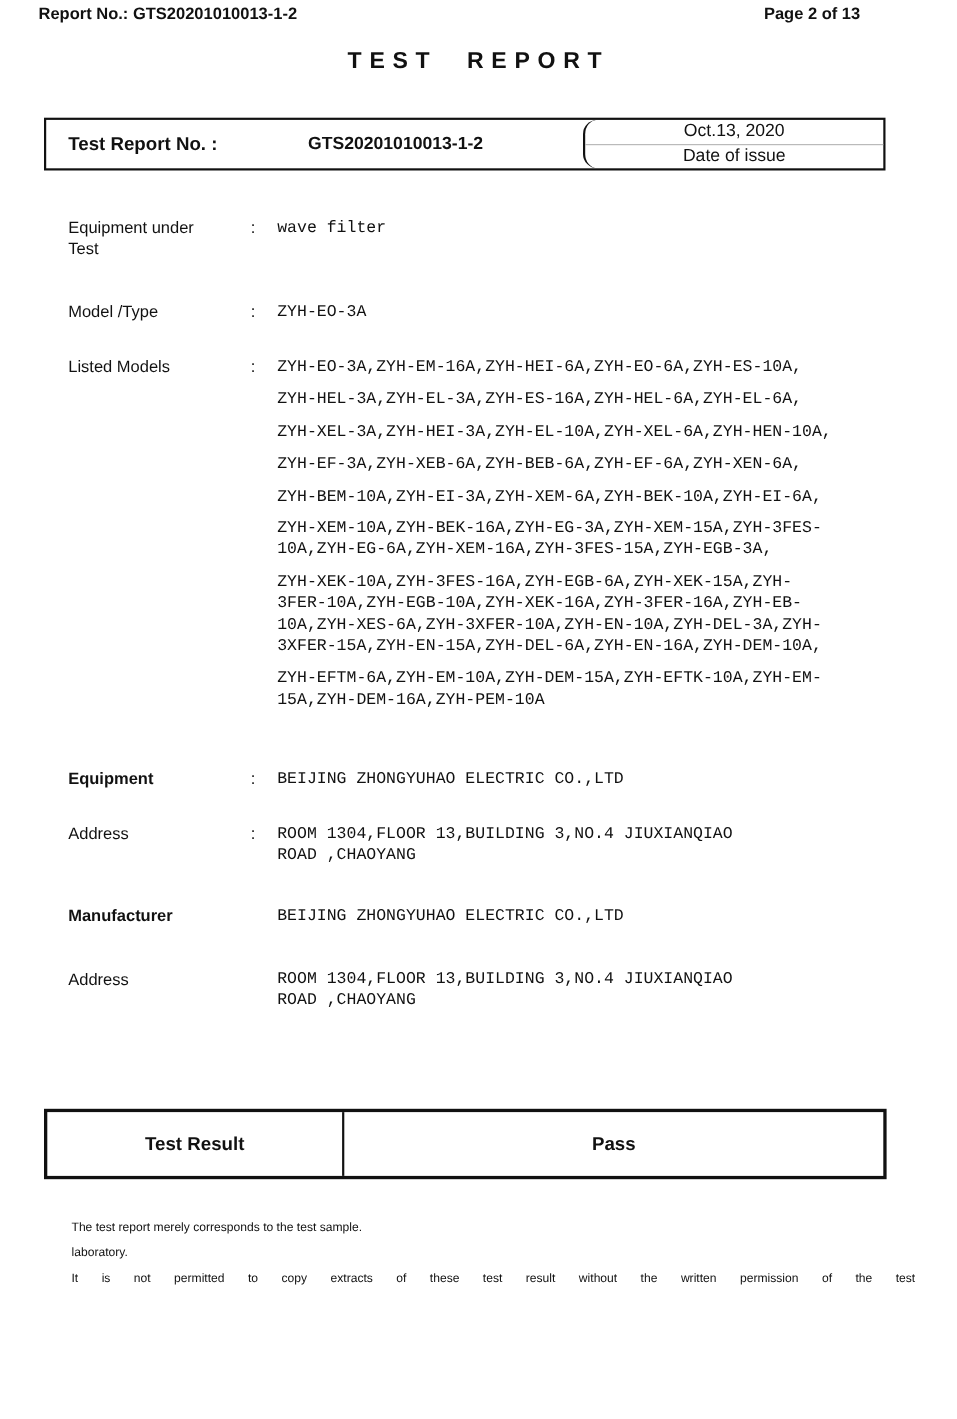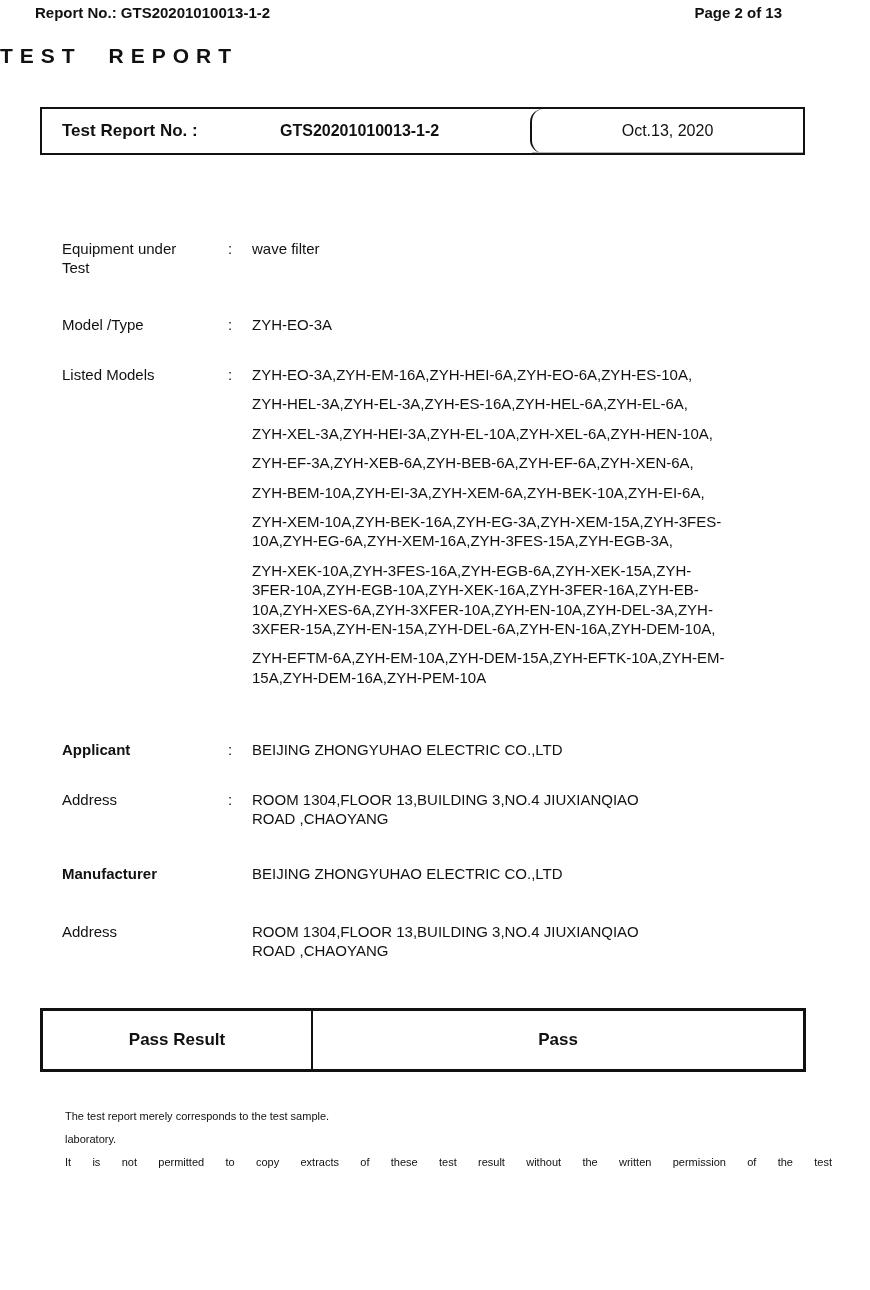--- a/index.html
+++ b/index.html
@@ -25,21 +25,21 @@
     font-weight: bold;
     font-size: 15px;
   }
 
   
   .doc-title {
     position: absolute;
     left: 0;
     right: 0;
     top: 44px;
-    text-align: left;
+    text-align: center;
     font-size: 21px;
     font-weight: bold;
     letter-spacing: 7px;
     word-spacing: 14px;
     white-space: nowrap;
   }
 
   
   .rpt-table {
     position: absolute;
@@ -74,25 +74,24 @@
   .rpt-date-caption { flex: 1; display: flex; align-items: center; justify-content: center; }
 
   
   .field {
     position: absolute;
     left: 62px;
     right: 36px;
     display: flex;
     font-size: 15px;
     line-height: 19.4px;
-    margin-top: 41px;
   }
   .f-label { width: 166px; white-space: pre-line; flex-shrink: 0; }
   .f-colon { width: 24px; flex-shrink: 0; }
-  .f-value { flex: 1; white-space: pre-line; }
+  .f-value { flex: 1; white-space: pre-line; font-family: Liberation Mono, monospace; }
   .bold { font-weight: bold; }
 
   .field-equipment    { top: 198px; }
   .field-model        { top: 274px; }
   .field-listed       { top: 324px; }
   .field-applicant    { top: 699px; }
   .field-addr1        { top: 749px; }
   .field-manufacturer { top: 823px; }
   .field-addr2        { top: 881px; }
 
@@ -143,20 +142,21 @@
 
   <div class="doc-title">TEST REPORT</div>
 
   <div class="rpt-table">
     <div class="rpt-left">
       <span class="rpt-label">Test Report No. :</span>
       <span class="rpt-number">GTS20201010013-1-2</span>
     </div>
     <div class="rpt-right">
       <div class="rpt-date">Oct.13, 2020</div>
+      <div class="rpt-date-caption">Date of issue</div>
     </div>
   </div>
 
   <div class="field field-equipment">
     <div class="f-label">Equipment under
 Test</div>
     <div class="f-colon">:</div>
     <div class="f-value">wave filter</div>
   </div>
 
@@ -171,21 +171,21 @@
     <div class="f-colon">:</div>
     <div class="f-value"><p class="model-para">ZYH-EO-3A,ZYH-EM-16A,ZYH-HEI-6A,ZYH-EO-6A,ZYH-ES-10A,</p><p class="model-para">ZYH-HEL-3A,ZYH-EL-3A,ZYH-ES-16A,ZYH-HEL-6A,ZYH-EL-6A,</p><p class="model-para">ZYH-XEL-3A,ZYH-HEI-3A,ZYH-EL-10A,ZYH-XEL-6A,ZYH-HEN-10A,</p><p class="model-para">ZYH-EF-3A,ZYH-XEB-6A,ZYH-BEB-6A,ZYH-EF-6A,ZYH-XEN-6A,</p><p class="model-para">ZYH-BEM-10A,ZYH-EI-3A,ZYH-XEM-6A,ZYH-BEK-10A,ZYH-EI-6A,</p><p class="model-para">ZYH-XEM-10A,ZYH-BEK-16A,ZYH-EG-3A,ZYH-XEM-15A,ZYH-3FES-
 10A,ZYH-EG-6A,ZYH-XEM-16A,ZYH-3FES-15A,ZYH-EGB-3A,</p><p class="model-para">ZYH-XEK-10A,ZYH-3FES-16A,ZYH-EGB-6A,ZYH-XEK-15A,ZYH-
 3FER-10A,ZYH-EGB-10A,ZYH-XEK-16A,ZYH-3FER-16A,ZYH-EB-
 10A,ZYH-XES-6A,ZYH-3XFER-10A,ZYH-EN-10A,ZYH-DEL-3A,ZYH-
 3XFER-15A,ZYH-EN-15A,ZYH-DEL-6A,ZYH-EN-16A,ZYH-DEM-10A,</p><p class="model-para">ZYH-EFTM-6A,ZYH-EM-10A,ZYH-DEM-15A,ZYH-EFTK-10A,ZYH-EM-
 15A,ZYH-DEM-16A,ZYH-PEM-10A</p></div>
   </div>
 
   <div class="field field-applicant">
-    <div class="f-label bold">Applicant</div>
+    <div class="f-label bold">Equipment</div>
     <div class="f-colon">:</div>
     <div class="f-value">BEIJING ZHONGYUHAO ELECTRIC CO.,LTD</div>
   </div>
 
   <div class="field field-addr1">
     <div class="f-label">Address</div>
     <div class="f-colon">:</div>
     <div class="f-value">ROOM 1304,FLOOR 13,BUILDING 3,NO.4 JIUXIANQIAO
 ROAD ,CHAOYANG</div>
   </div>
@@ -197,21 +197,21 @@
   </div>
 
   <div class="field field-addr2">
     <div class="f-label">Address</div>
     <div class="f-colon"></div>
     <div class="f-value">ROOM 1304,FLOOR 13,BUILDING 3,NO.4 JIUXIANQIAO
 ROAD ,CHAOYANG</div>
   </div>
 
   <div class="result-table">
-    <div class="result-left">Pass Result</div>
+    <div class="result-left">Test Result</div>
     <div class="result-right">Pass</div>
   </div>
 
   <div class="footer">
     <p class="footer-line">The test report merely corresponds to the test sample.</p>
     <p class="footer-line">laboratory.</p>
     <p class="footer-line justify">It is not permitted to copy extracts of these test result without the written permission of the test</p>
   </div>
 
 </div>

